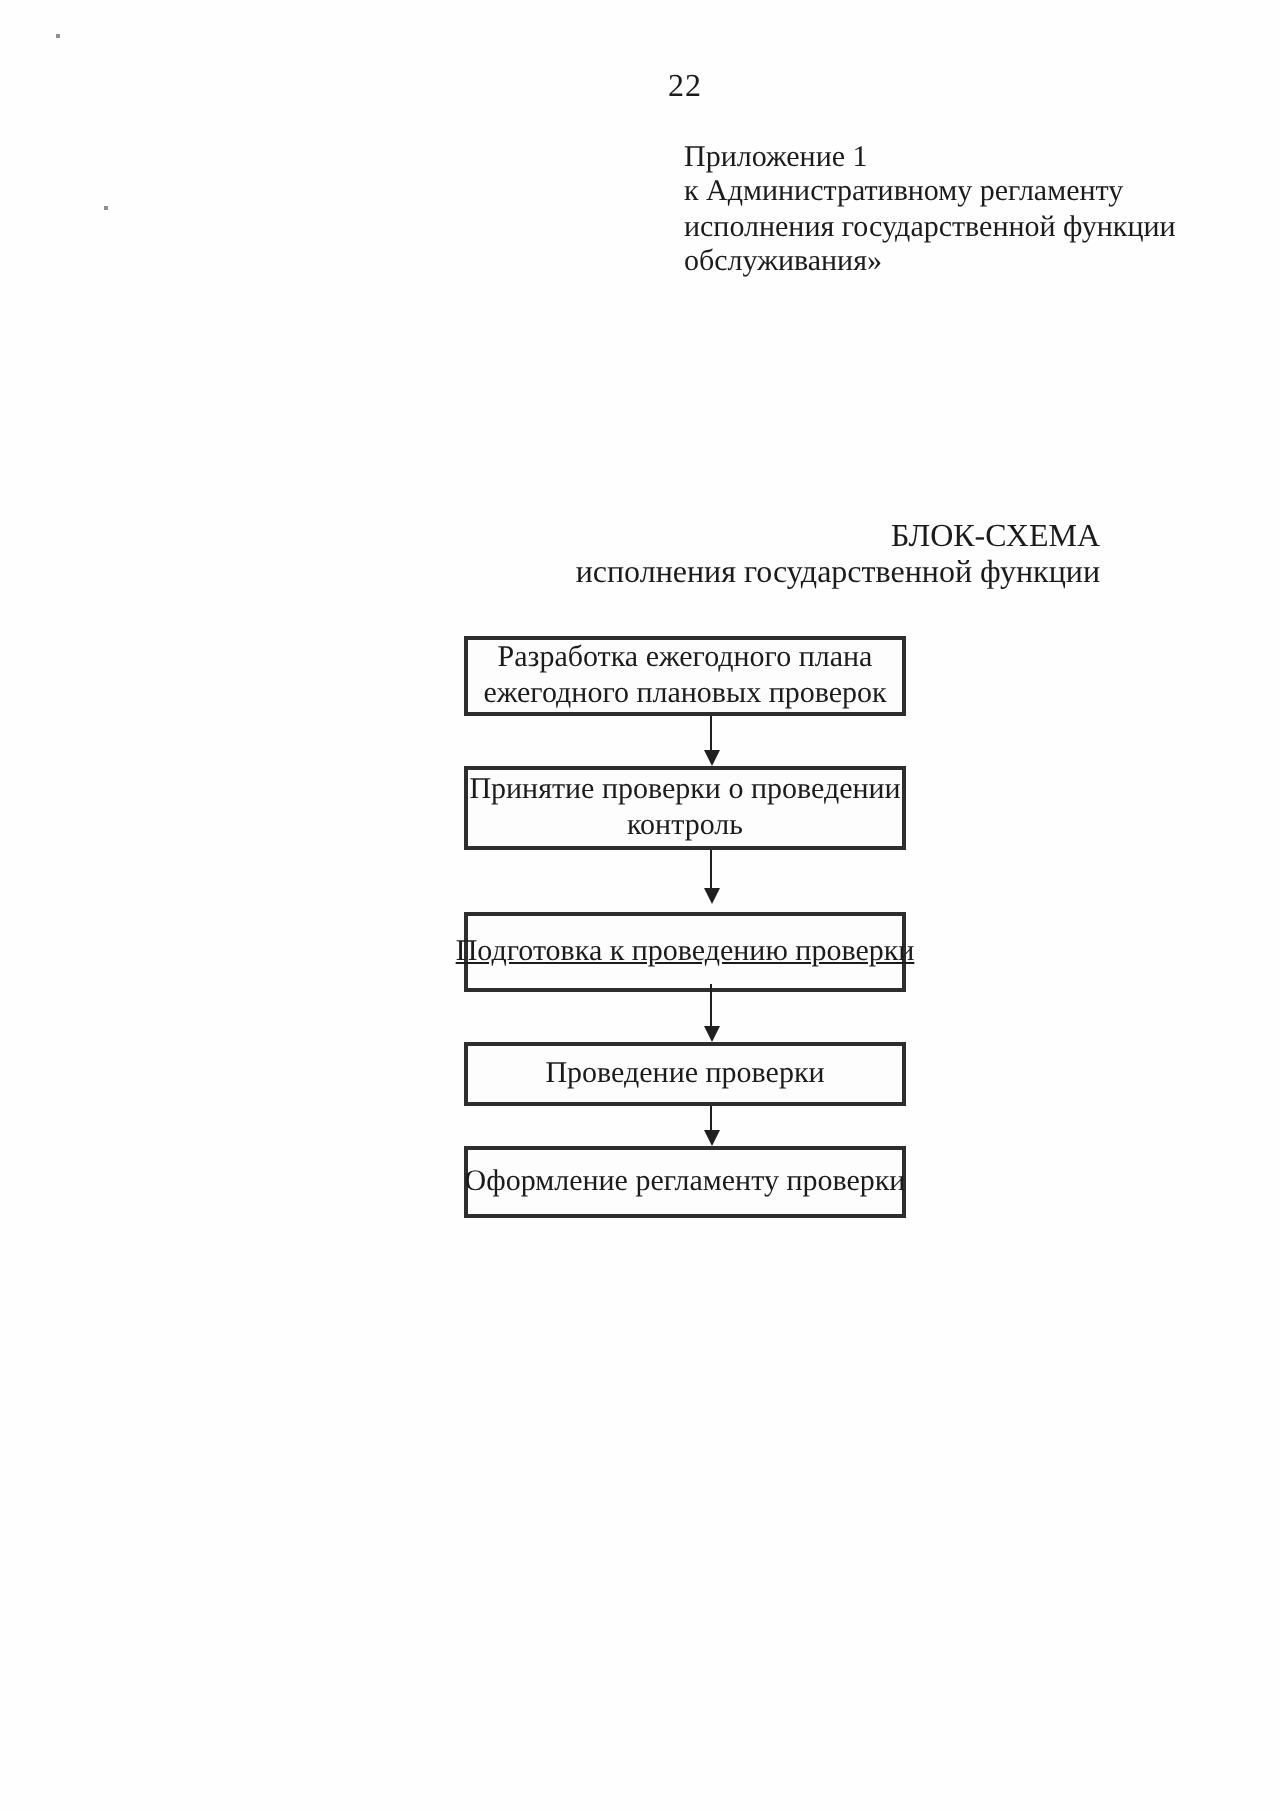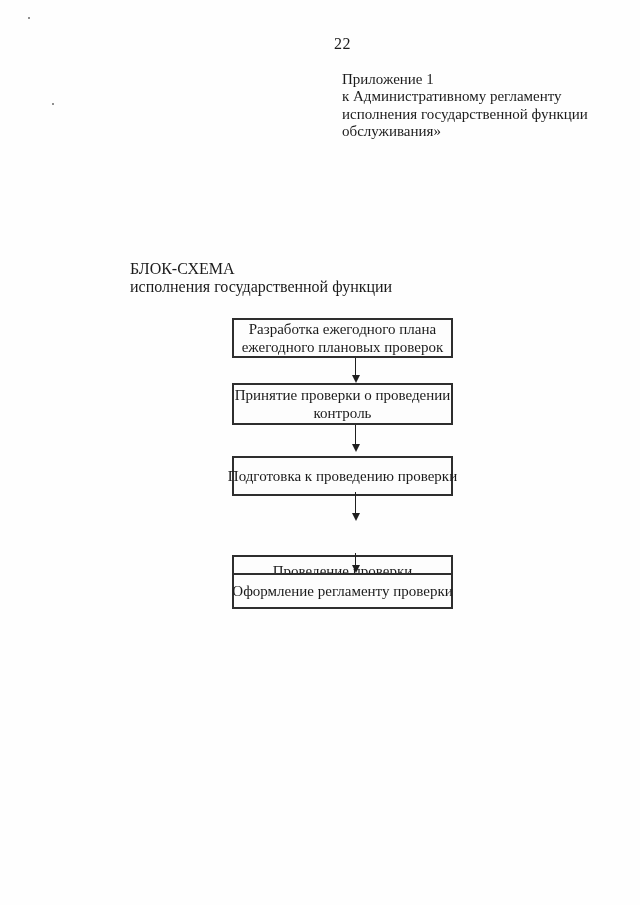--- a/index.html
+++ b/index.html
@@ -40,21 +40,21 @@
   .appendix .line {
     display: block;
     white-space: nowrap;
     font-family: Liberation Serif, serif;
   }
   .doc-title {
     position: absolute;
     left: 130px;
     top: 260px;
     width: 420px;
-    text-align: left;
+    text-align: right;
     font-size: 16px;
     line-height: 18px;
   }
   .doc-title .line {
     display: block;
     white-space: nowrap;
   }
   .flow-box {
     position: absolute;
     left: 232px;
@@ -91,23 +91,23 @@
     height: 0;
     border-left: 4.5px solid transparent;
     border-right: 4.5px solid transparent;
     border-top: 8px solid #1f1f1f;
   }
   
   #box-1 { top: 318px; height: 40px; }
   #arrow-1 { top: 358px; height: 25px; }
   #box-2 { top: 383px; height: 42px; }
   #arrow-2 { top: 425px; height: 27px; }
-  #box-3 { top: 456px; height: 40px; }
+  #box-3 { top: 456px; height: 40px; text-decoration: underline; }
   #arrow-3 { top: 492px; height: 29px; }
-  #box-4 { top: 521px; height: 32px; margin-top: 34px; }
+  #box-4 { top: 521px; height: 32px; }
   #arrow-4 { top: 553px; height: 20px; }
   #box-5 { top: 573px; height: 36px; }
   #speck-1 { left: 28px; top: 17px; }
   #speck-2 { left: 52px; top: 103px; }
 </style>
 </head>
 <body>
 
 <div class="page">
 

